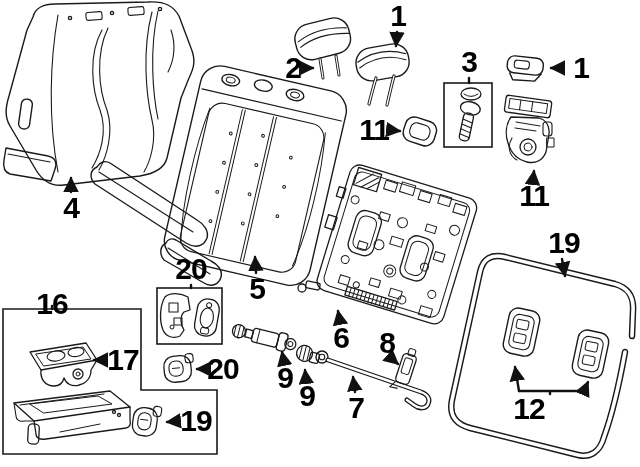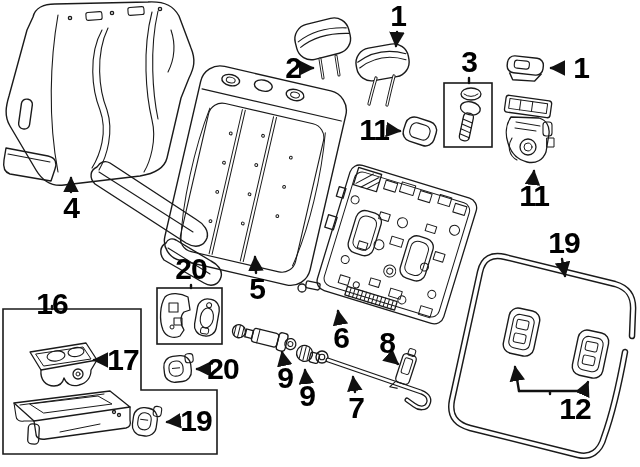--- a/index.html
+++ b/index.html
@@ -312,21 +312,21 @@
   <div class="callout" style="left:293px;top:68px">2</div>
   <div class="callout" style="left:469px;top:62px">3</div>
   <div class="callout" style="left:71px;top:208px">4</div>
   <div class="callout" style="left:257px;top:289px">5</div>
   <div class="callout" style="left:341px;top:338px">6</div>
   <div class="callout" style="left:356px;top:408px">7</div>
   <div class="callout" style="left:387px;top:343px">8</div>
   <div class="callout" style="left:307px;top:396px">9</div>
   <div class="callout" style="left:285px;top:378px">9</div>
   <div class="callout" style="left:564px;top:243px">19</div>
-  <div class="callout" style="left:575px;top:409px">12</div>
+  <div class="callout" style="left:529px;top:409px">12</div>
   <div class="callout" style="left:534px;top:196px">11</div>
   <div class="callout" style="left:581px;top:68px">1</div>
   <div class="callout" style="left:374px;top:130px">11</div>
   <div class="callout" style="left:52px;top:304px">16</div>
   <div class="callout" style="left:123px;top:360px">17</div>
   <div class="callout" style="left:196px;top:421px">19</div>
   <div class="callout" style="left:223px;top:369px">20</div>
   <div class="callout" style="left:191px;top:269px">20</div>
 </div>
 

